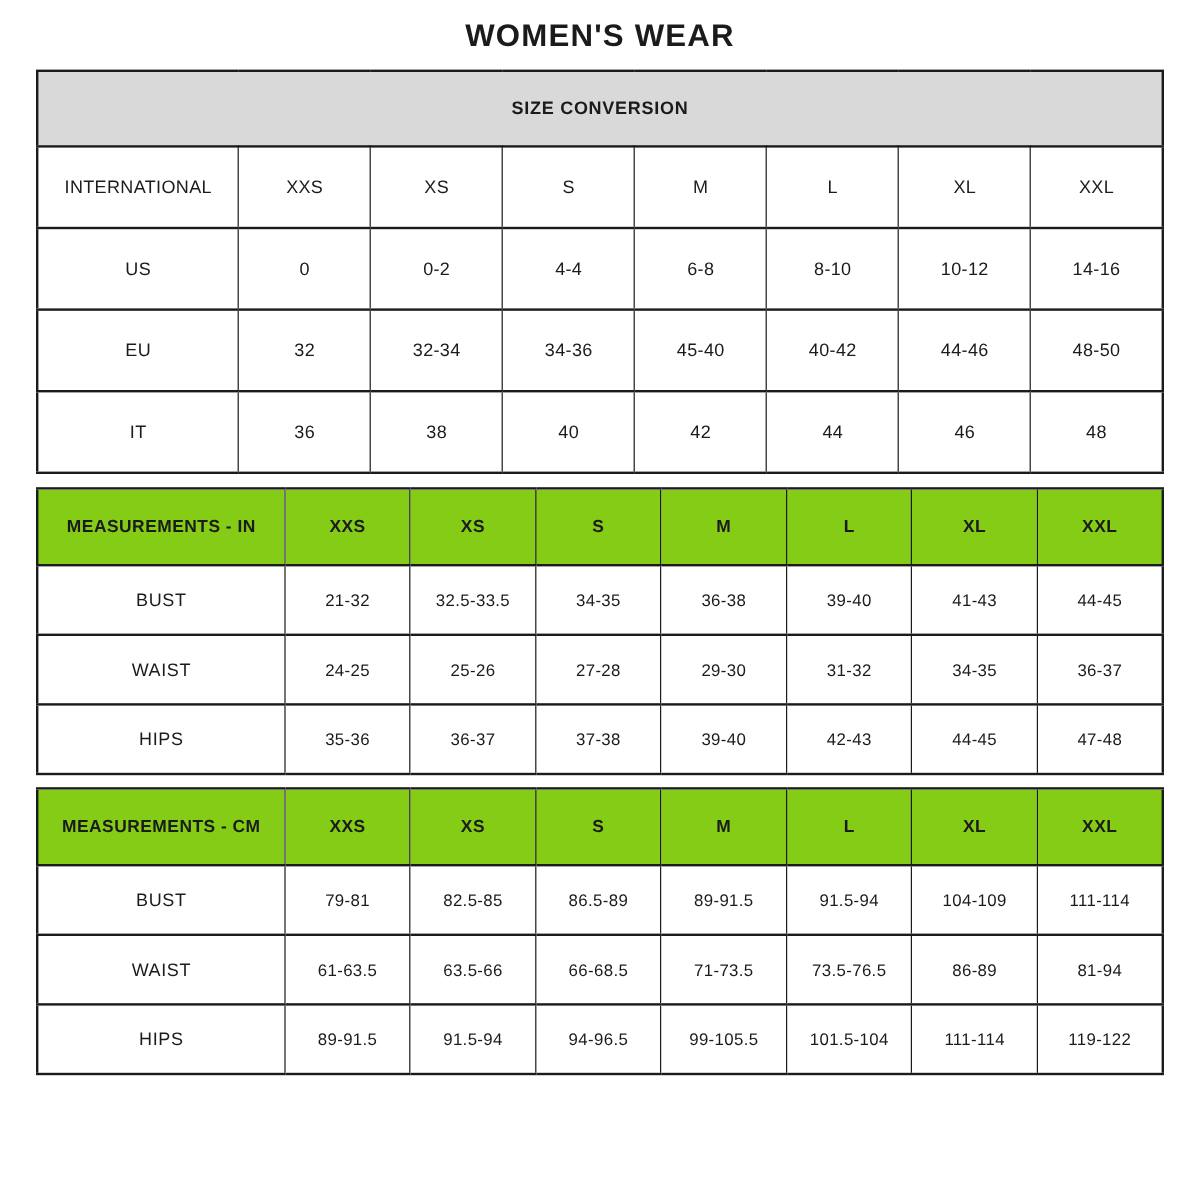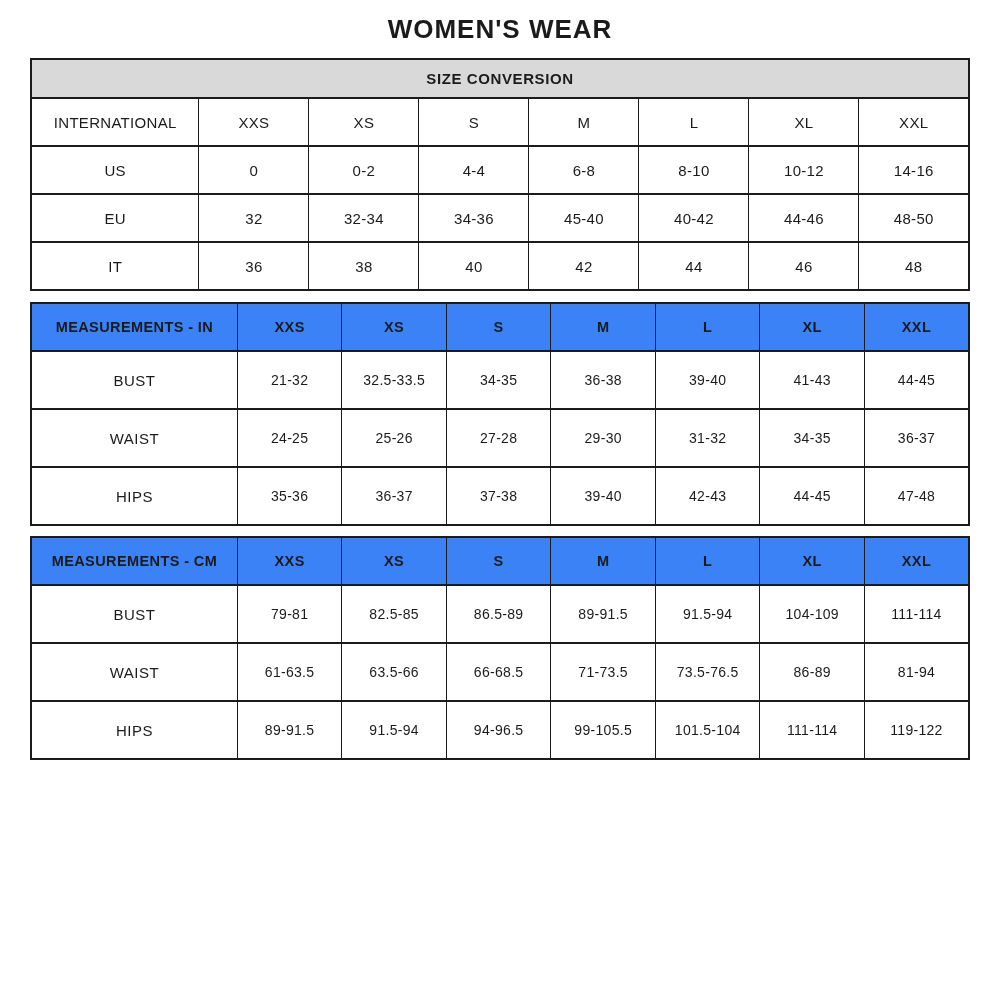--- a/index.html
+++ b/index.html
@@ -34,37 +34,37 @@
     border-width: 2px 1.5px;
     text-align: center;
     vertical-align: middle;
     padding: 2px 4px;
     overflow: hidden;
   }
   
   .t1 { margin-bottom: 11px; }
   .t1 .title-row th {
     background: #d9d9d9;
-    height: 39px;
+    height: 63px;
     font-size: 15px;
     font-weight: 700;
     letter-spacing: 0.6px;
   }
   .t1 tbody td {
-    height: 48px;
+    height: 68px;
     font-size: 15px;
     font-weight: 400;
     letter-spacing: 0.3px;
   }
   .t1 col.label-col { width: 17.9%; }
   
   .tm { margin-bottom: 10px; }
   .tm thead th {
-    background: #3b82f6;
-    height: 48px;
+    background: #84cc16;
+    height: 64px;
     font-size: 14.5px;
     font-weight: 700;
     letter-spacing: 0.4px;
   }
   .tm tbody td {
     height: 58px;
     font-size: 14px;
     letter-spacing: 0.3px;
   }
   .tm tbody td.lbl {

